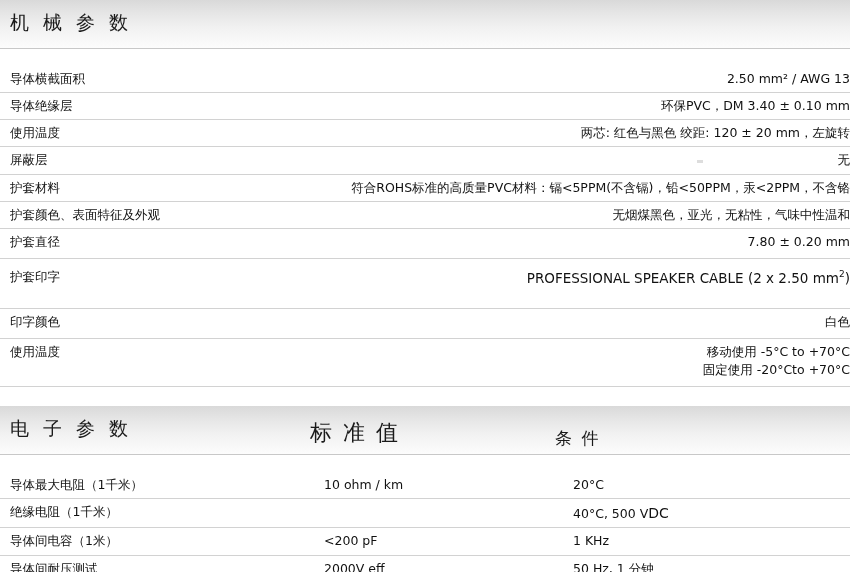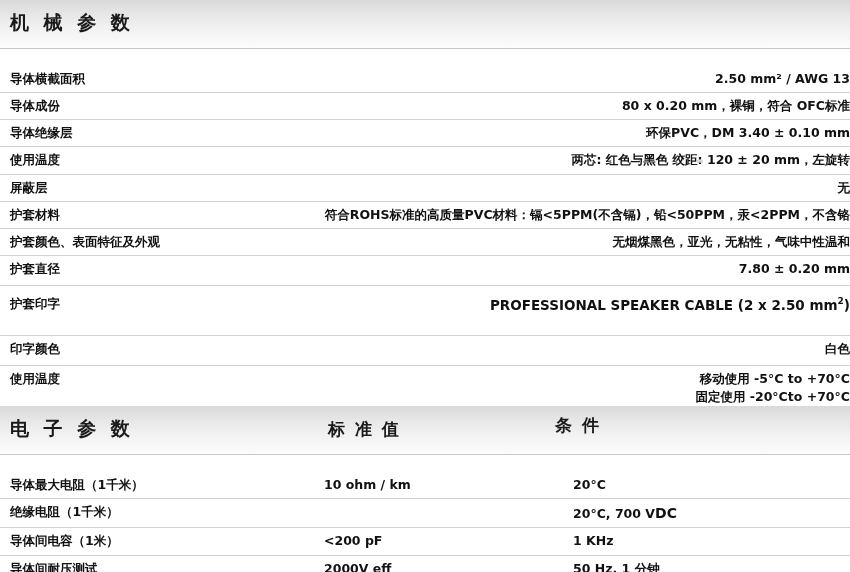--- a/index.html
+++ b/index.html
@@ -12,21 +12,20 @@
     background: #ffffff;
     font-family: "Liberation Sans", sans-serif;
     color: #111111;
     overflow: hidden;
     position: relative;
   }
   .page {
     position: relative;
     width: 850px;
     height: 552px;
-    font-weight: bold;
   }
 
   
   .section-header {
     position: absolute;
     left: 0;
     width: 850px;
     height: 48px;
     background: linear-gradient(to bottom, #d9d9d9 0%, #e6e6e6 28%, #f2f2f2 60%, #fcfcfc 100%);
     border-bottom: 1px solid #c8c8c8;
@@ -36,29 +35,29 @@
     left: 10px;
     top: 10px;
     font-size: 19px;
     letter-spacing: 4px;
     color: #1a1a1a;
     font-family: "DejaVu Sans", sans-serif;
   }
   .section-header .col2 {
     position: absolute;
     top: 12px;
-    left: 328px;
-    font-size: 17px;
+    left: 310px;
+    font-size: 22px;
     letter-spacing: 2px;
     color: #1a1a1a;
     font-family: "DejaVu Sans", sans-serif;
   }
   .section-header .col3 {
     position: absolute;
-    top: 8px;
+    top: 21px;
     left: 555px;
     font-size: 17px;
     letter-spacing: 2px;
     color: #1a1a1a;
     font-family: "DejaVu Sans", sans-serif;
   }
 
   
   .tbl {
     position: absolute;
@@ -104,24 +103,20 @@
     <div class="title">机 械 参 数</div>
   </div>
 
   <table class="tbl" style="top:66px;">
     <tbody>
         <tr>
       <td class="c1">导体横截面积</td>
       <td class="c2wide">2.50 mm² / AWG 13</td>
     </tr>
     <tr>
-      <td class="c1">导体成份</td>
-      <td class="c2wide">80 x 0.20 mm，裸铜，符合 OFC标准</td>
-    </tr>
-    <tr>
       <td class="c1">导体绝缘层</td>
       <td class="c2wide">环保PVC，DM 3.40 ± 0.10 mm</td>
     </tr>
     <tr>
       <td class="c1">使用温度</td>
       <td class="c2wide">两芯:  红色与黑色    绞距: 120 ± 20 mm，左旋转</td>
     </tr>
     <tr>
       <td class="c1">屏蔽层</td>
       <td class="c2wide">无</td>
@@ -165,21 +160,21 @@
   <table class="tbl" style="top:472px;">
     <tbody>
         <tr>
       <td class="c1">导体最大电阻（1千米）</td>
       <td class="c2">10 ohm / km</td>
       <td class="c3">20°C</td>
     </tr>
     <tr>
       <td class="c1">绝缘电阻（1千米）</td>
       <td class="c2"></td>
-      <td class="c3"><span>20°C, 700 V</span><span class="small-caps-dc">DC</span></td>
+      <td class="c3"><span>40°C, 500 V</span><span class="small-caps-dc">DC</span></td>
     </tr>
     <tr>
       <td class="c1">导体间电容（1米）</td>
       <td class="c2">&lt;200 pF</td>
       <td class="c3">1 KHz</td>
     </tr>
     <tr>
       <td class="c1">导体间耐压测试</td>
       <td class="c2">2000V eff</td>
       <td class="c3">50 Hz, 1 分钟</td>

